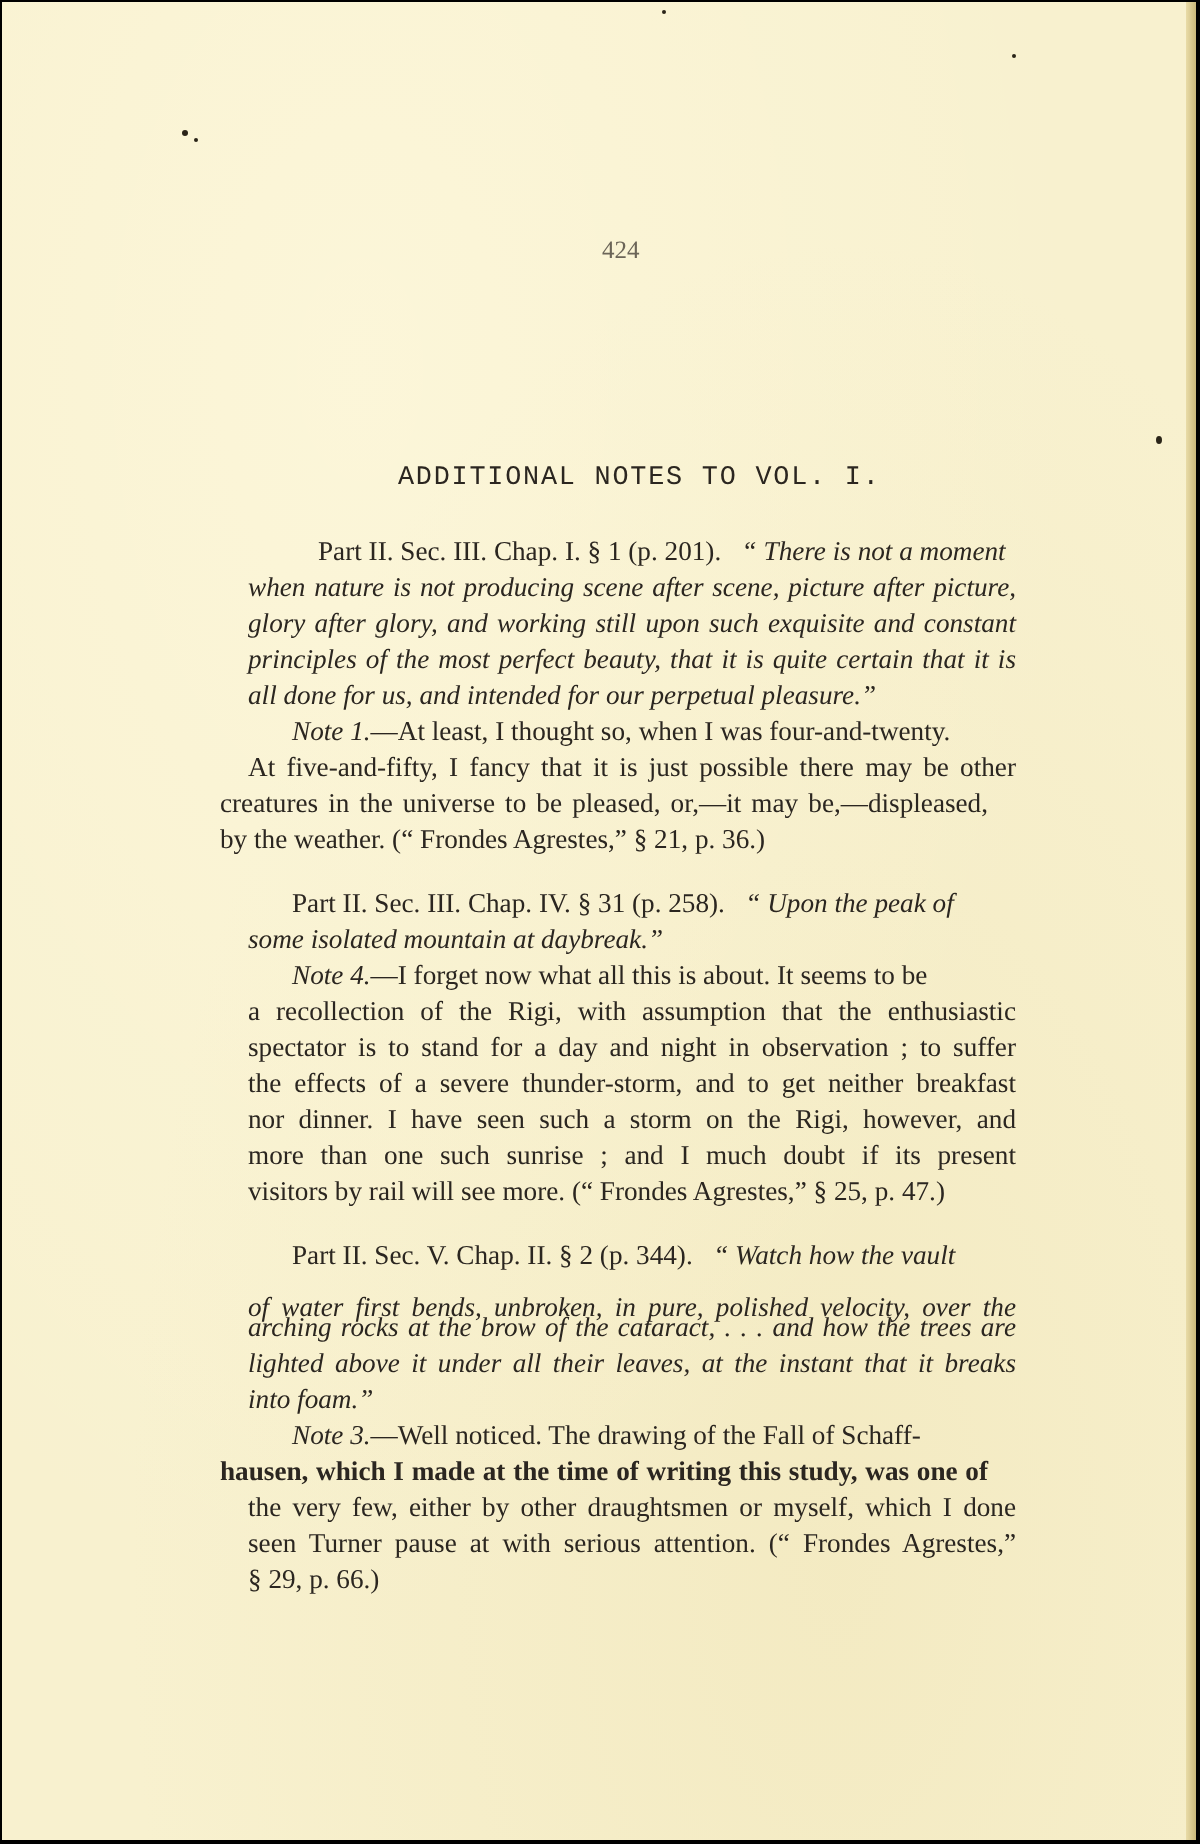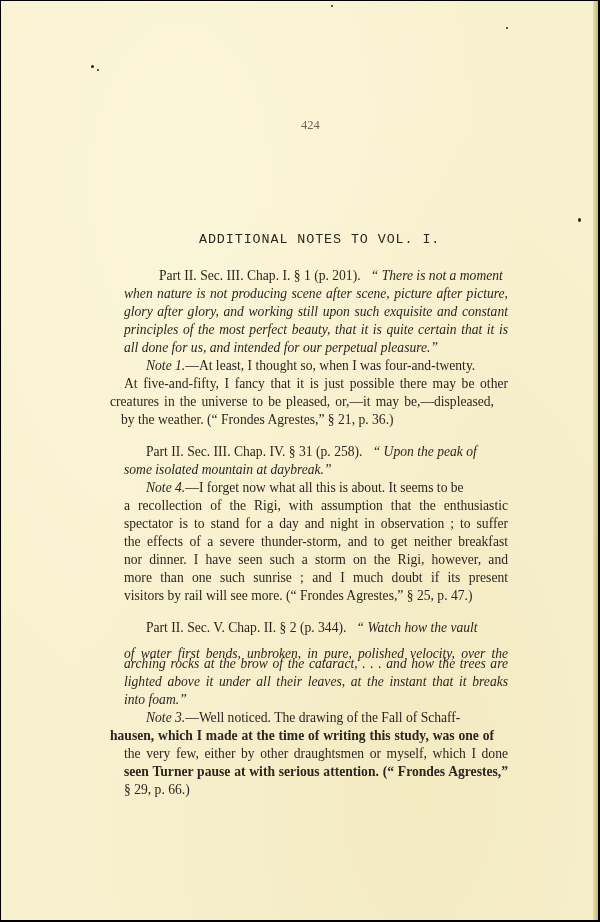--- a/index.html
+++ b/index.html
@@ -60,21 +60,21 @@
     </div>
     <div class="line it just" style="left:123px;top:284px;width:384px;">when nature is not producing scene after scene, picture after picture,</div>
     <div class="line it just" style="left:123px;top:302px;width:384px;">glory after glory, and working still upon such exquisite and constant</div>
     <div class="line it just" style="left:123px;top:320px;width:384px;">principles of the most perfect beauty, that it is quite certain that it is</div>
     <div class="line it" style="left:123px;top:338px;">all done for us, and intended for our perpetual pleasure.”</div>
     <div class="line" style="left:145px;top:356px;">
       <span class="it">Note 1.</span><span>—At least, I thought so, when I was four-and-twenty.</span>
     </div>
     <div class="line just" style="left:123px;top:374px;width:384px;">At five-and-fifty, I fancy that it is just possible there may be other</div>
     <div class="line just" style="left:109px;top:392px;width:384px;">creatures in the universe to be pleased, or,—it may be,—displeased,</div>
-    <div class="line" style="left:120px;top:410px;">by the weather.   (“ Frondes Agrestes,” § 21, p. 36.)</div>
+    <div class="line" style="left:109px;top:410px;">by the weather.   (“ Frondes Agrestes,” § 21, p. 36.)</div>
   </div>
 
   <div>
     <div class="line" style="left:145px;top:442px;">
       <span>Part II. Sec. III. Chap. IV. § 31 (p. 258).</span>&nbsp;&nbsp;
       <span class="it">“ Upon the peak of</span>
     </div>
     <div class="line it" style="left:123px;top:460px;">some isolated mountain at daybreak.”</div>
     <div class="line" style="left:145px;top:478px;">
       <span class="it">Note 4.</span><span>—I forget now what all this is about.  It seems to be</span>
@@ -94,16 +94,16 @@
     </div>
     <div class="line it just" style="left:123px;top:644px;width:384px;">of water first bends, unbroken, in pure, polished velocity, over the</div>
     <div class="line it just" style="left:123px;top:654px;width:384px;">arching rocks at the brow of the cataract, . . . and how the trees are</div>
     <div class="line it just" style="left:123px;top:672px;width:384px;">lighted above it under all their leaves, at the instant that it breaks</div>
     <div class="line it" style="left:123px;top:690px;font-family:Liberation Serif, serif;">into foam.”</div>
     <div class="line" style="left:145px;top:708px;">
       <span class="it">Note 3.</span><span>—Well noticed.  The drawing of the Fall of Schaff-</span>
     </div>
     <div class="line just" style="left:109px;top:726px;width:384px;font-weight:bold;">hausen, which I made at the time of writing this study, was one of</div>
     <div class="line just" style="left:123px;top:744px;width:384px;">the very few, either by other draughtsmen or myself, which I done</div>
-    <div class="line just" style="left:123px;top:762px;width:384px;font-weight:bold;">seen Turner pause at with serious attention.   (“ Frondes Agrestes,”</div>
+    <div class="line just" style="left:123px;top:762px;width:384px;">seen Turner pause at with serious attention.   (“ Frondes Agrestes,”</div>
     <div class="line" style="left:123px;top:780px;">§ 29, p. 66.)</div>
   </div>
 </div>
 
 </body></html>

